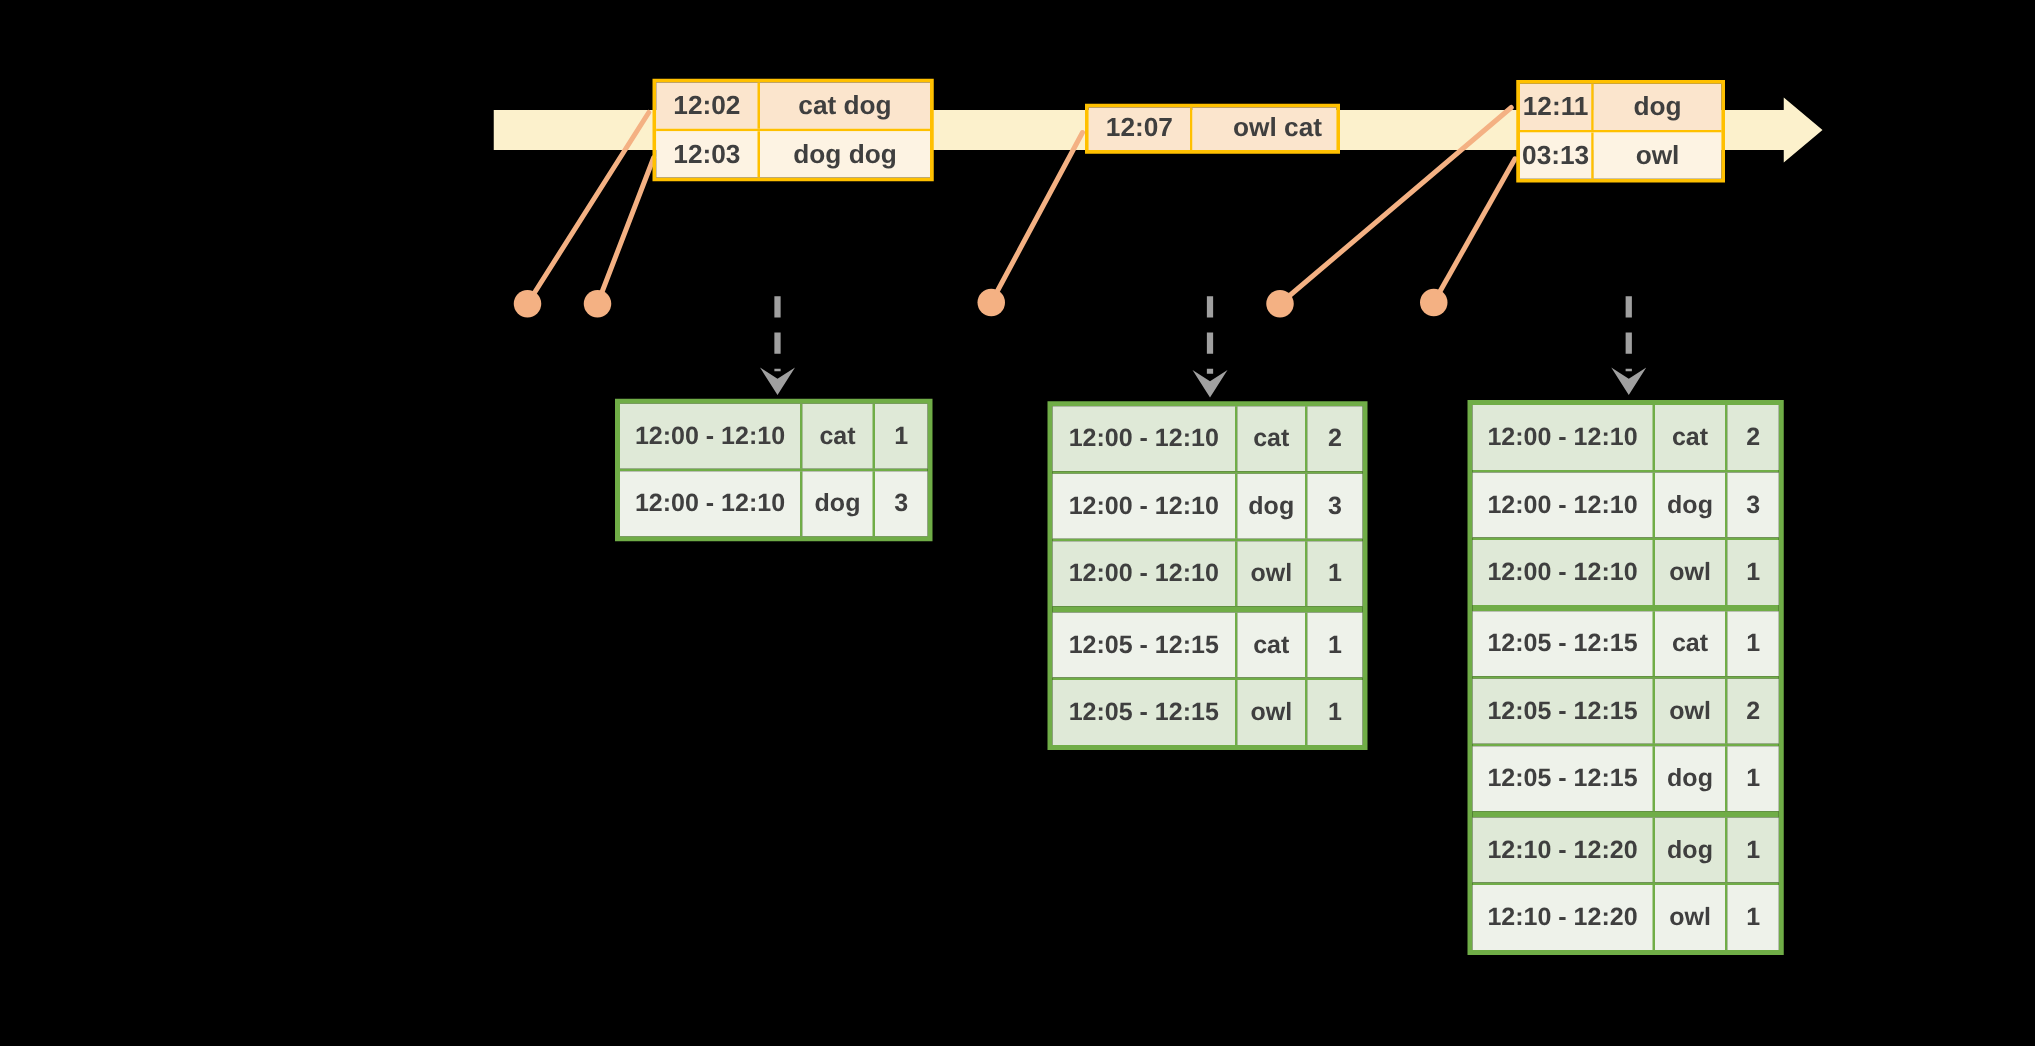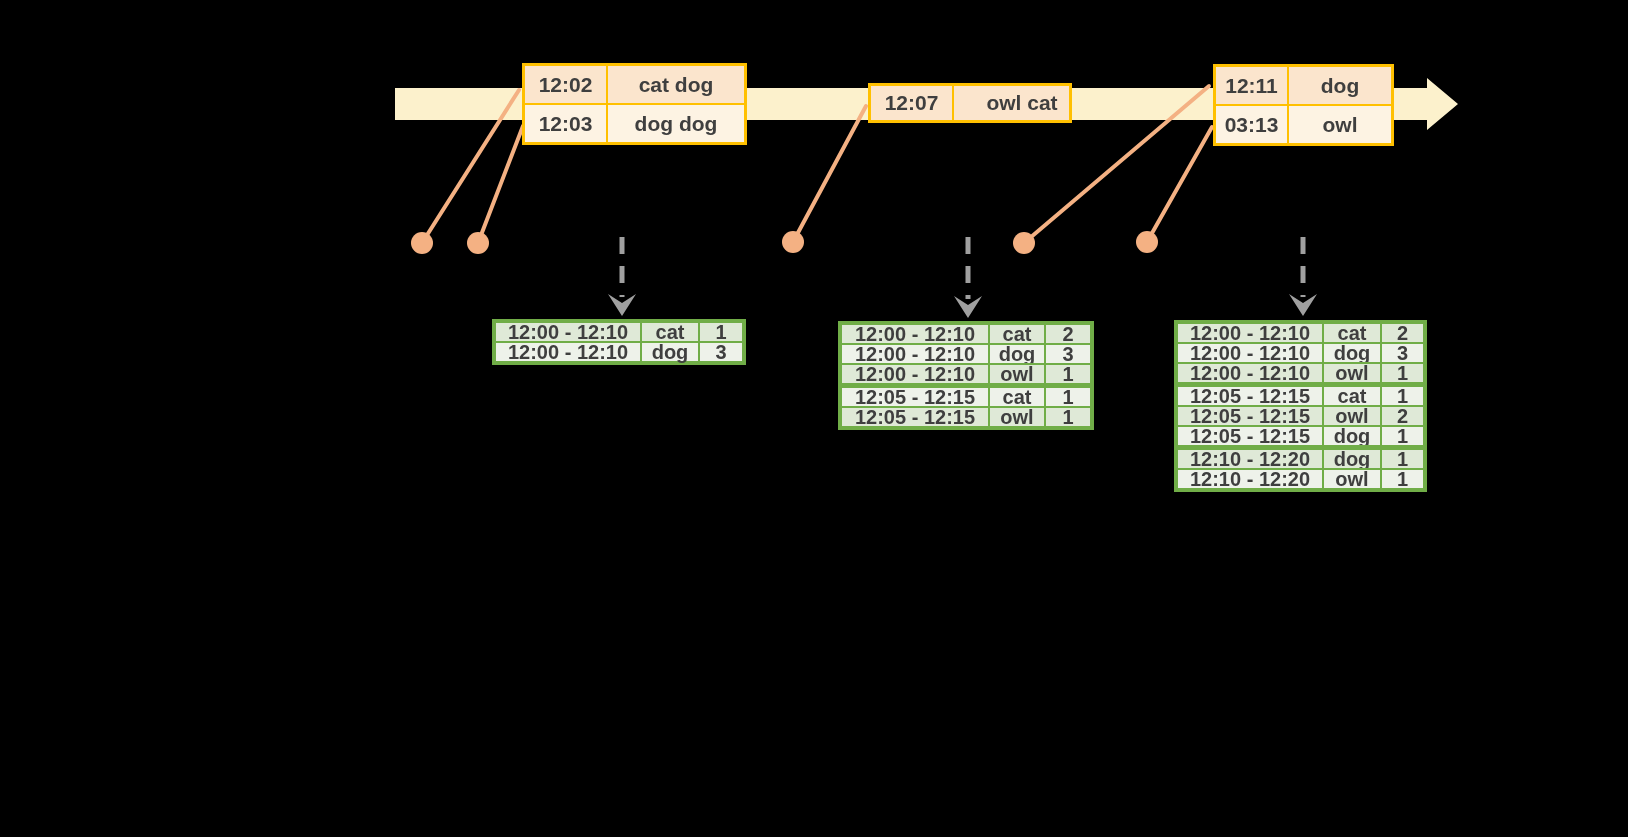--- a/index.html
+++ b/index.html
@@ -48,38 +48,38 @@
   .erow.peach .ecell { background: var(--eventRowA); }
   .erow.cream .ecell { background: var(--eventRowB); }
   .ecell {
     display: flex; align-items: center; justify-content: center;
     height: 37px; font-size: 21px;
   }
   .etime { border-right: 2px solid var(--eventBorder); }
   .et1 .etime { width: 83px; } .et1 .ewords { width: 136px; }
   .et2 .etime { width: 83px; } .et2 .ewords { width: 115px; padding-left: 21px; }
   .et2 .ecell { height: 34px; }
-  .et3 .etime { width: 73px; } .et3 .ewords { width: 102px; }
+  .et3 .etime { width: 59px; } .et3 .ewords { width: 102px; }
 
   
   .result-table {
     position: absolute;
     z-index: 2;
     border: 4px solid var(--resultBorder);
     display: flex;
     flex-direction: column;
   }
   .rrow { display: flex; }
   .rrow + .rrow { border-top: 2px solid var(--resultBorder); }
   .rrow.group-start { border-top: 5px solid var(--resultBorder); }
   .rrow.dark .rcell { background: var(--resultRowA); }
   .rrow.light .rcell { background: var(--resultRowB); }
   .rcell {
     display: flex; align-items: center; justify-content: center;
-    height: 18px; font-size: 20px;
+    height: 52px; font-size: 20px;
   }
   .rwindow, .rword { border-right: 2px solid var(--resultBorder); }
   .rt1 .rwindow { width: 146px; } .rt1 .rword { width: 58px; } .rt1 .rcount { width: 42px; }
   .rt2 .rwindow { width: 148px; } .rt2 .rword { width: 56px; } .rt2 .rcount { width: 44px; }
   .rt3 .rwindow { width: 146px; } .rt3 .rword { width: 58px; } .rt3 .rcount { width: 41px; }
 </style>
 </head>
 <body>
 
 <div id="canvas">

